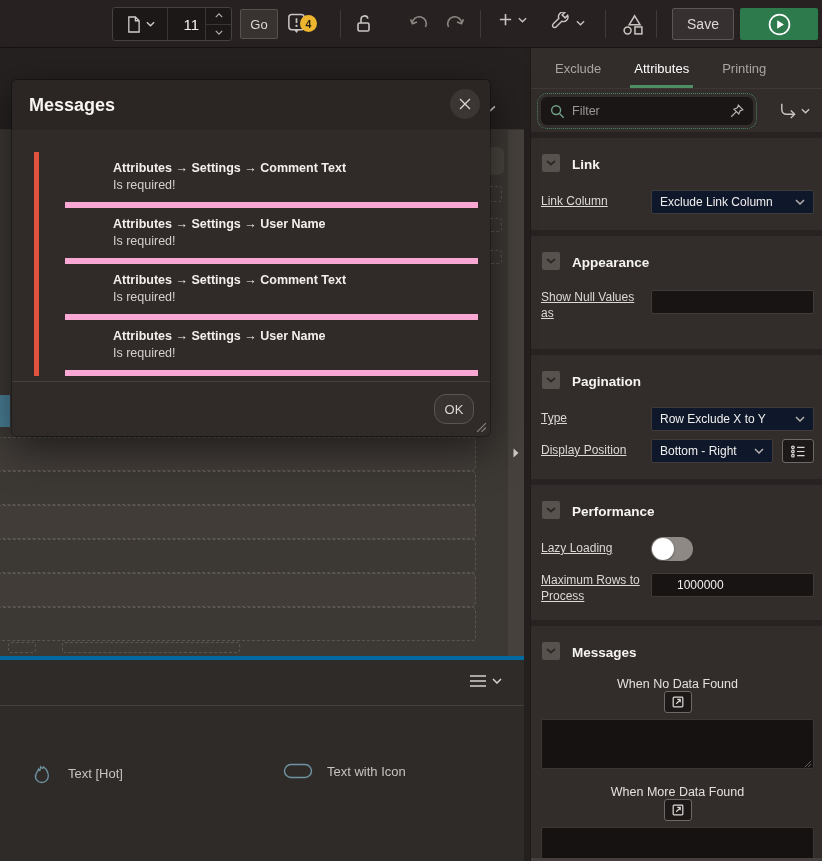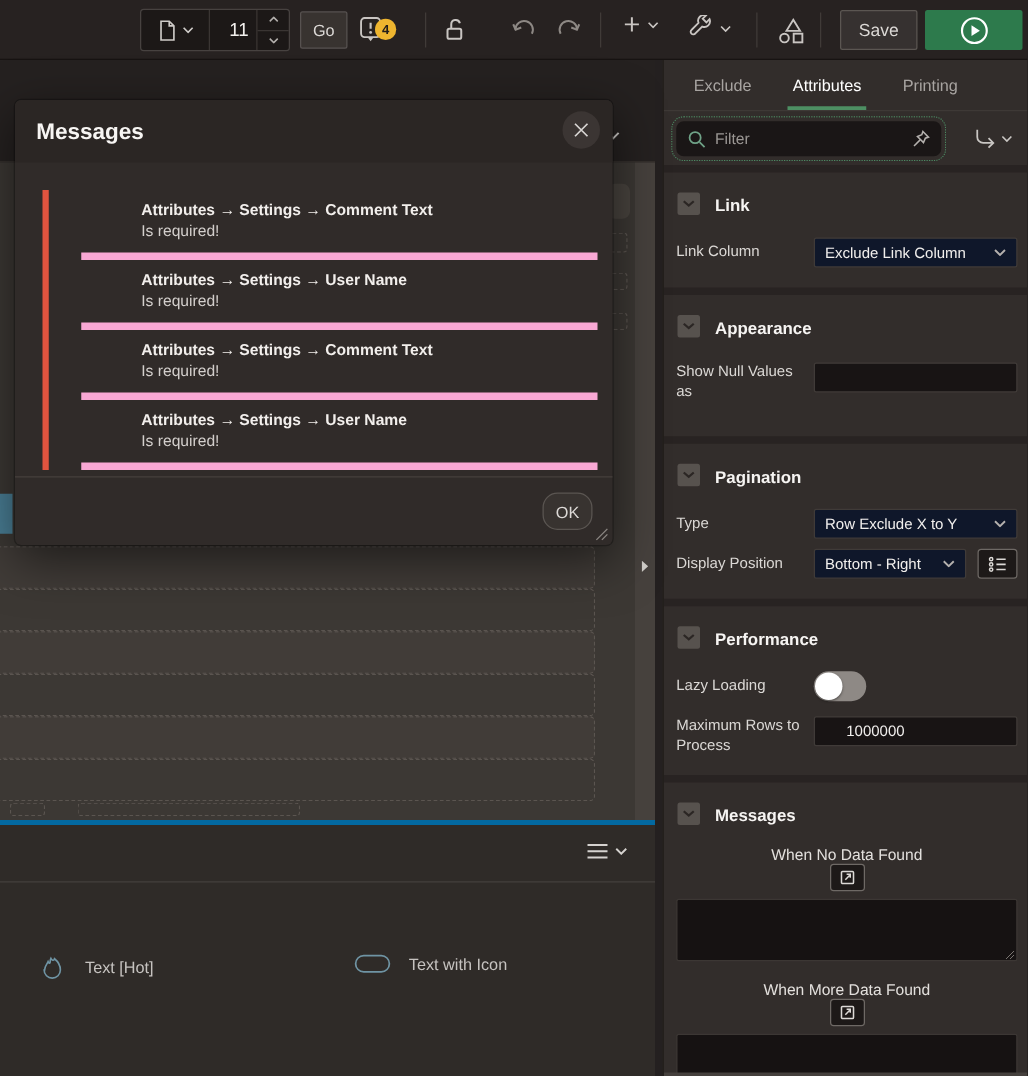--- a/index.html
+++ b/index.html
@@ -93,21 +93,21 @@
   .pin-btn { color:#b5b1ae; cursor:pointer; }
   .goto-group { margin-left:auto; display:flex; align-items:center; gap:4px; color:#c9c6c3; cursor:pointer; }
 
   .panel-body { position:absolute; top:84px; left:0; right:0; bottom:0; }
   .section { border-top:6px solid #282322; padding:10px 0 16px; }
   .sec-header { display:flex; align-items:flex-end; gap:12px; padding:6px 11px 4px; }
   .sec-toggle { width:18px; height:18px; background:#57524e; border-radius:2px; color:#2b2624; display:flex; align-items:center; justify-content:center; cursor:pointer; flex:none; }
   .sec-title { font-weight:bold; font-size:13.5px; color:#f6f4f2; }
   .field-row { display:flex; align-items:center; padding:0 8px 0 10px; margin-top:14px; }
   .field-row.top { align-items:flex-start; }
-  .field-label { width:110px; flex:none; font-size:12px; color:#dbd8d5; line-height:1.3; padding-right:6px; }
+  .field-label { width:110px; flex:none; font-size:12px; color:#dbd8d5; line-height:1.3; padding-right:6px;text-decoration:underline; }
   .field-ctl { flex:1; display:flex; align-items:center; gap:9px; min-width:0; }
   .select {
     flex:1; height:24px; background:#0f172a; border:1px solid #403b38; border-radius:2px;
     color:#f1efed; font-size:12px; display:flex; align-items:center; padding:0 8px; cursor:pointer; min-width:0;
   }
   .select .sel-val { flex:1; white-space:nowrap; overflow:hidden; }
   .select .chev { color:#b5b1ae; flex:none; }
   .text-input {
     flex:1; height:24px; background:#181414; border:1px solid #403b38; border-radius:2px;
     color:#f1efed; font-size:12px; padding:0 25px; font-family:inherit; outline:none; min-width:0;

